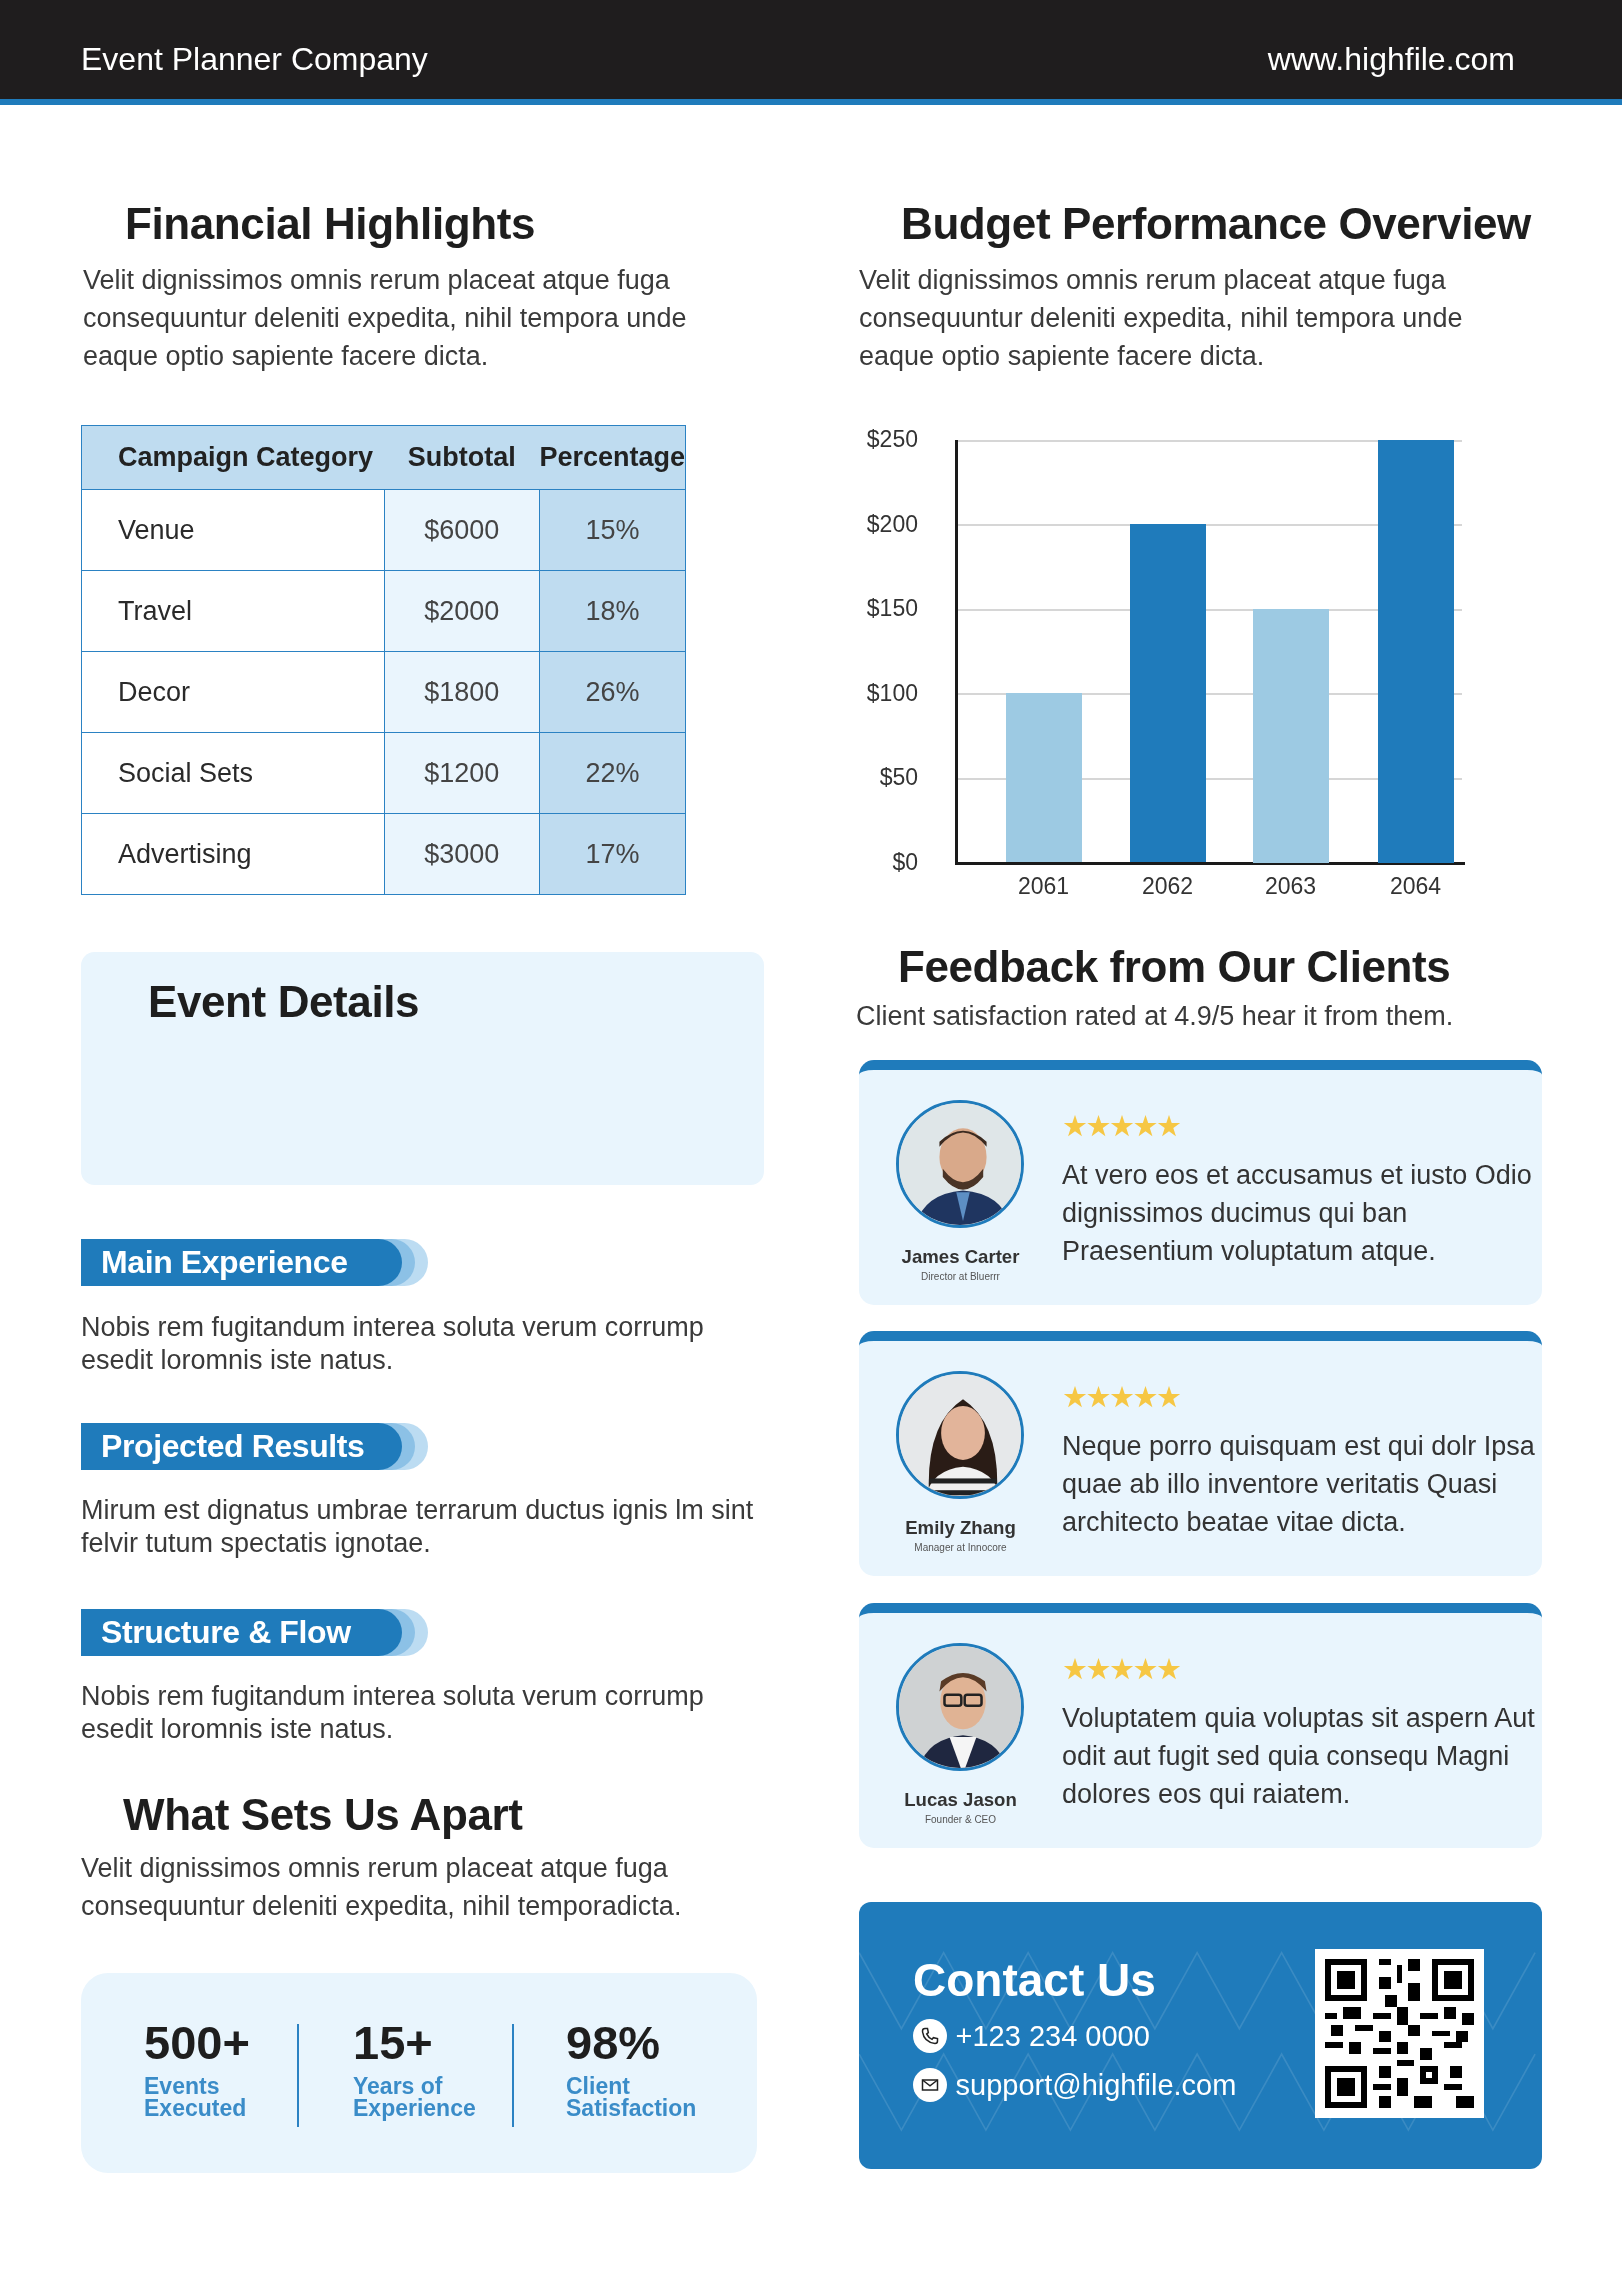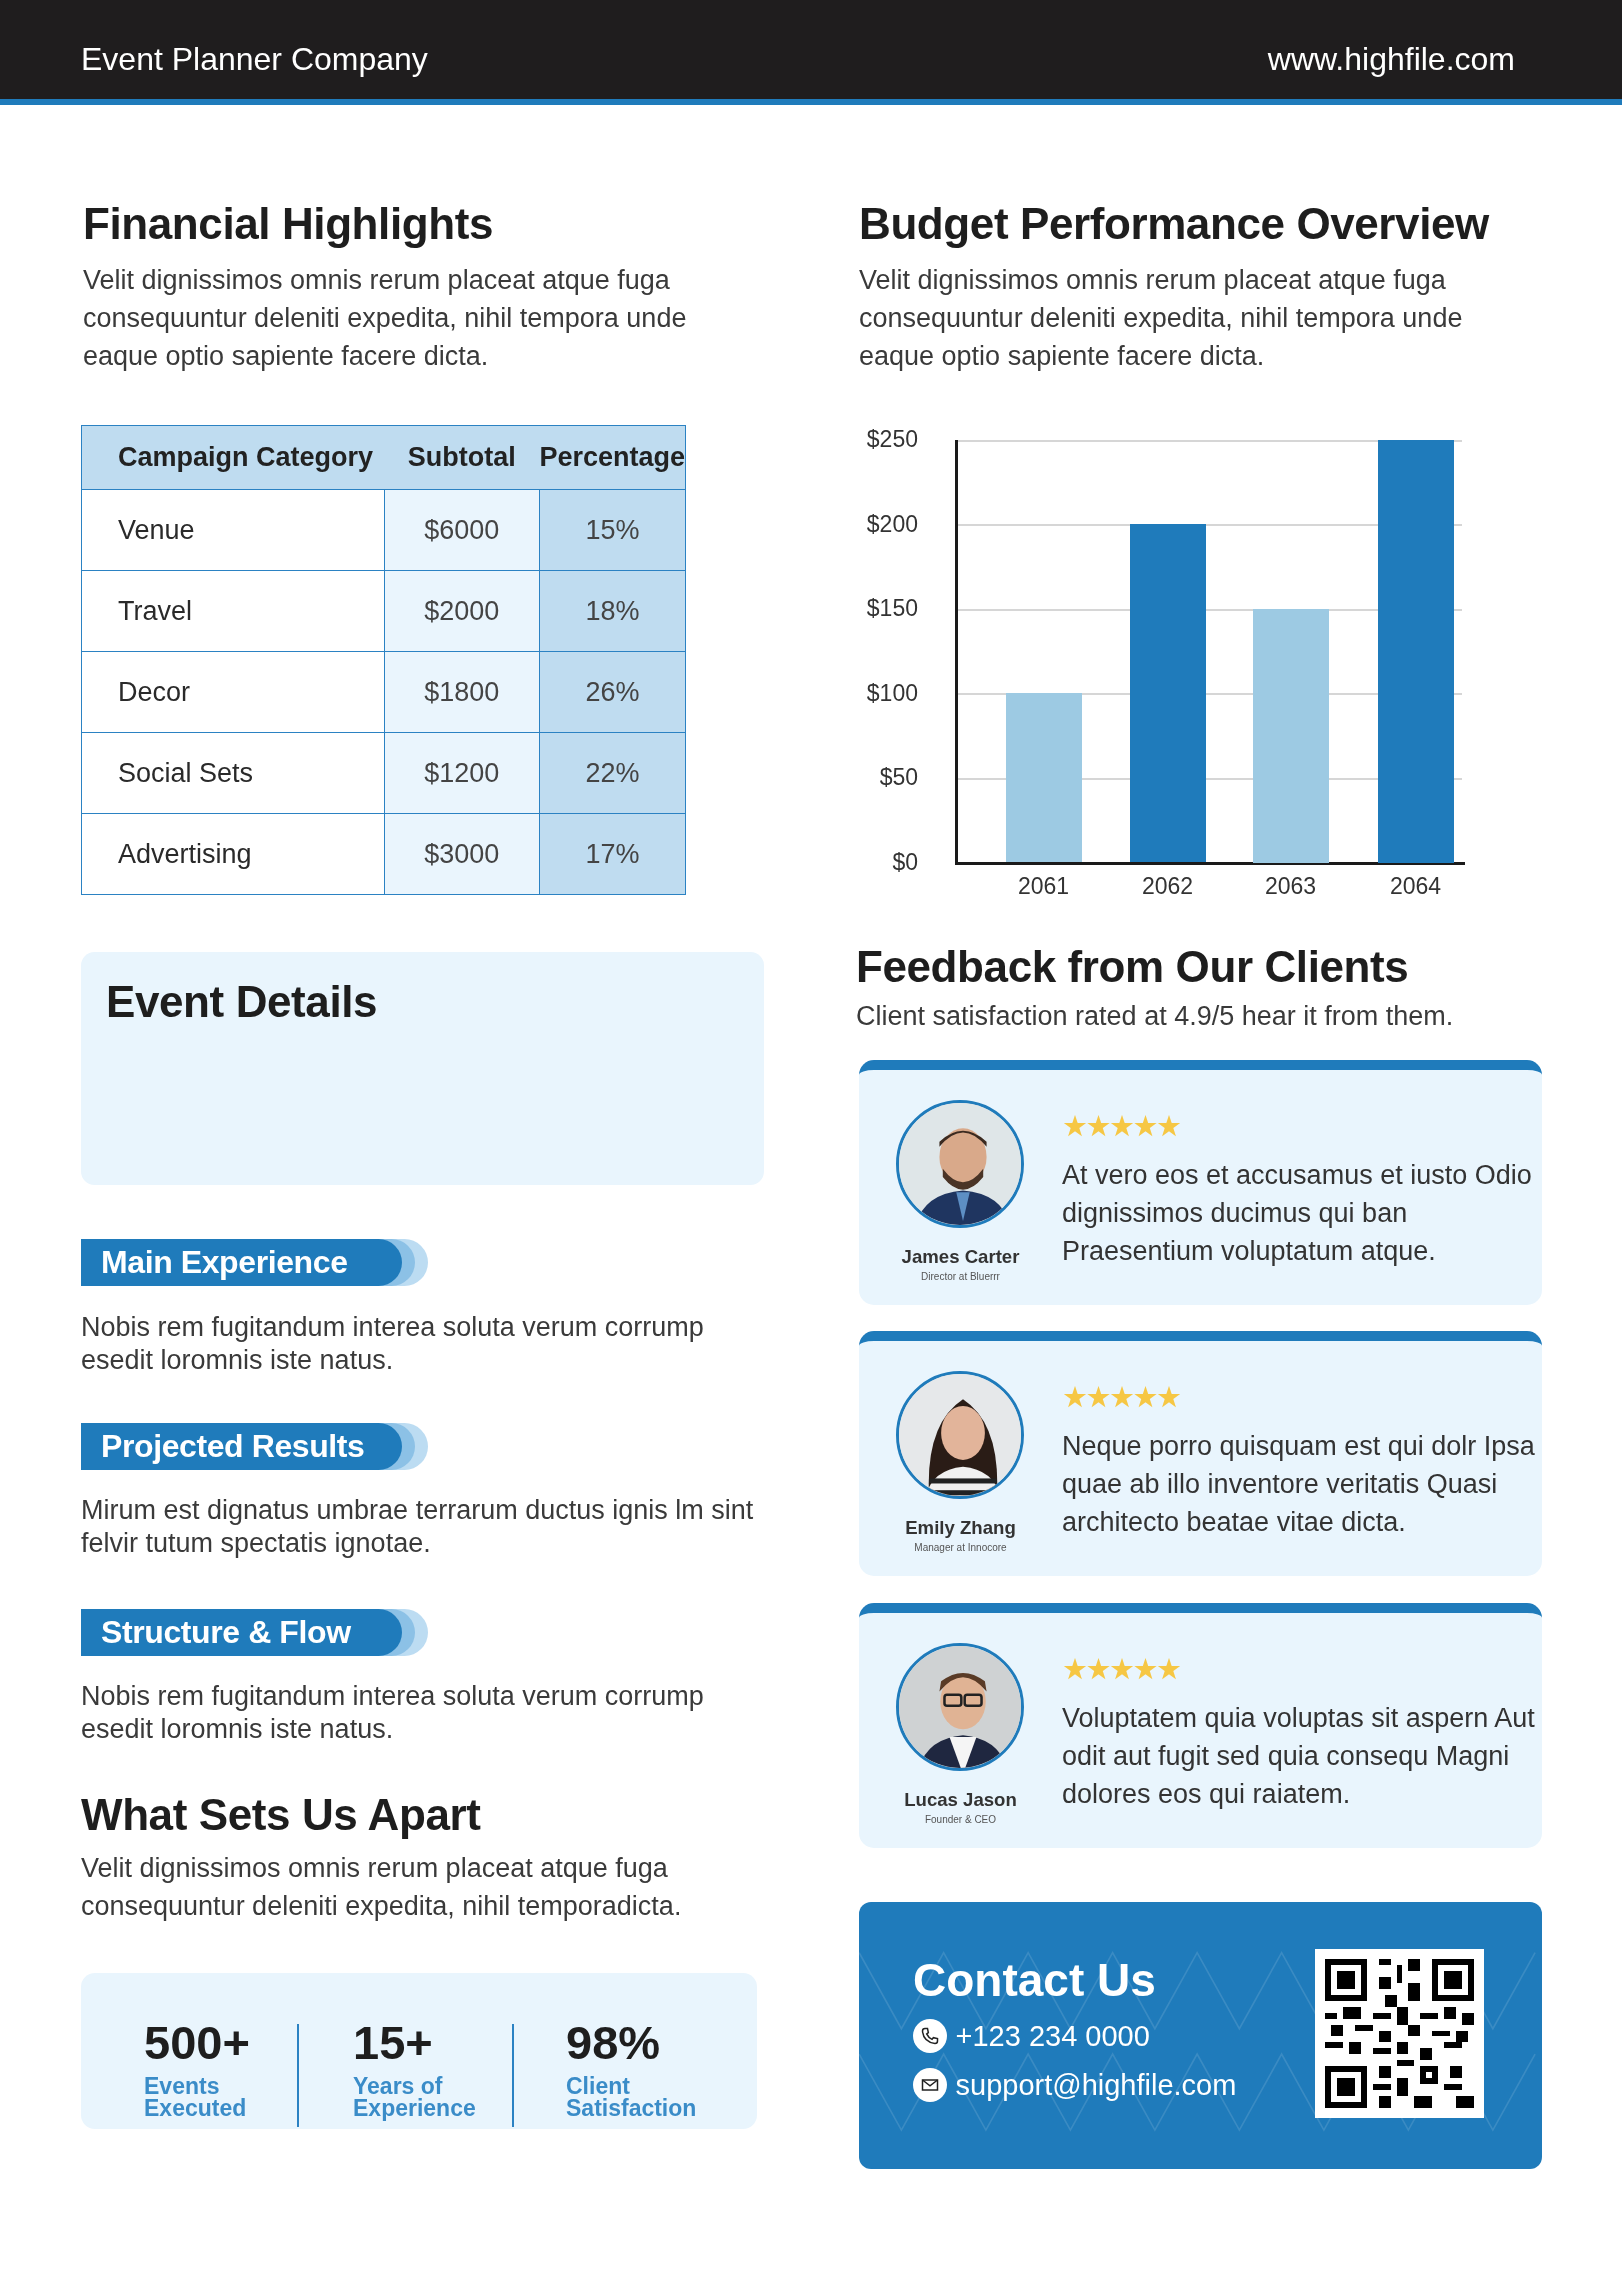--- a/index.html
+++ b/index.html
@@ -1,21 +1,21 @@
 <!DOCTYPE html>
 <html style="font-size:13.5px"><head>
 <meta charset="utf-8">
 <style>
   * { box-sizing: border-box; margin: 0; padding: 0; }
   body { width: 1623px; height: 2295px; background: #ffffff; font-family: "Liberation Sans", "DejaVu Sans", sans-serif; color: #222222; position: relative; overflow: hidden; }
   .topbar { position: absolute; left: 0; top: 0; width: 1623px; height: 105px; background: #1f1d1e; border-bottom: 6px solid #1f7bbb; }
   .topbar .brand { position: absolute; left: 81px; top: 41px; font-size: 32px; color: #ffffff; }
   .topbar .site { position: absolute; right: 108px; top: 41px; font-size: 32px; color: #ffffff; }
 
-  .h2 { font-weight: 700; color: #1e1e1e; font-size: 44px; letter-spacing: -0.4px; }
+  .h2 { font-weight: 700; color: #1e1e1e; font-size: 44px; letter-spacing: -0.4px; margin-left: 42px; }
   .para { color: #3a3a3a; font-size: 27px; line-height: 38px; }
 
   .sec { position: absolute; }
   #fin { left: 83px; top: 199px; width: 693px; }
   #fin .para, #bud .para { margin-top: 12px; width: 676px; }
   #bud { left: 859px; top: 199px; width: 693px; }
 
   table.fintab { position: absolute; left: 81px; top: 425px; width: 605px; border-collapse: collapse; }
   .fintab th, .fintab td { border: 1.7px solid #2b82c3; height: 81px; font-size: 27px; }
   .fintab th { height: 64px; background: #bfdcf0; font-weight: 700; color: #222; text-align: center; border-left: none; border-right: none; }
@@ -41,21 +41,21 @@
   .pill { position: absolute; left: 81px; height: 47px; }
   .pill .layer3 { position: absolute; left: 0; top: 0; height: 47px; background: #bcdcf2; border-radius: 0 25px 25px 0; }
   .pill .layer2 { position: absolute; left: 0; top: 0; height: 47px; background: #8cc1e6; border-radius: 0 25px 25px 0; }
   .pill .layer1 { position: absolute; left: 0; top: 0; height: 47px; background: #1f7bbb; border-radius: 0 25px 25px 0; }
   .pill .label { position: absolute; left: 20px; top: 5px; color: #fff; font-weight: 700; font-size: 32px; white-space: nowrap; letter-spacing: -0.4px; }
   .pill-para { position: absolute; left: 81px; width: 693px; font-size: 27px; line-height: 33px; color: #3a3a3a; }
 
   #apart { left: 81px; top: 1790px; width: 693px; }
   #apart .para { margin-top: 8.5px; }
 
-  .stats { position: absolute; left: 81px; top: 1973px; width: 676px; height: 156px; background: #e9f5fd; border-radius: 14px; }
+  .stats { position: absolute; left: 81px; top: 1973px; width: 676px; height: 200px; background: #e9f5fd; border-radius: 27px; }
   .stat { position: absolute; top: 42px; }
   .stat .num { font-size: 47px; font-weight: 700; color: #1e1e1e; }
   .stat .lbl { font-size: 23px; font-weight: 700; color: #3a8cc8; line-height: 22px; margin-top: 5px; }
   .vdiv { position: absolute; top: 51px; width: 1.7px; height: 103px; background: #2b82c3; }
 
   #feed { left: 856px; top: 942px; width: 693px; }
   #feed .h2 { font-size: 44px; }
   #feed .para { margin-top: 5px; }
 
   .card { position: absolute; left: 859px; width: 683px; height: 245px; background: #e9f5fd; border-radius: 15px; border-top: 10px solid #1f7bbb; }

